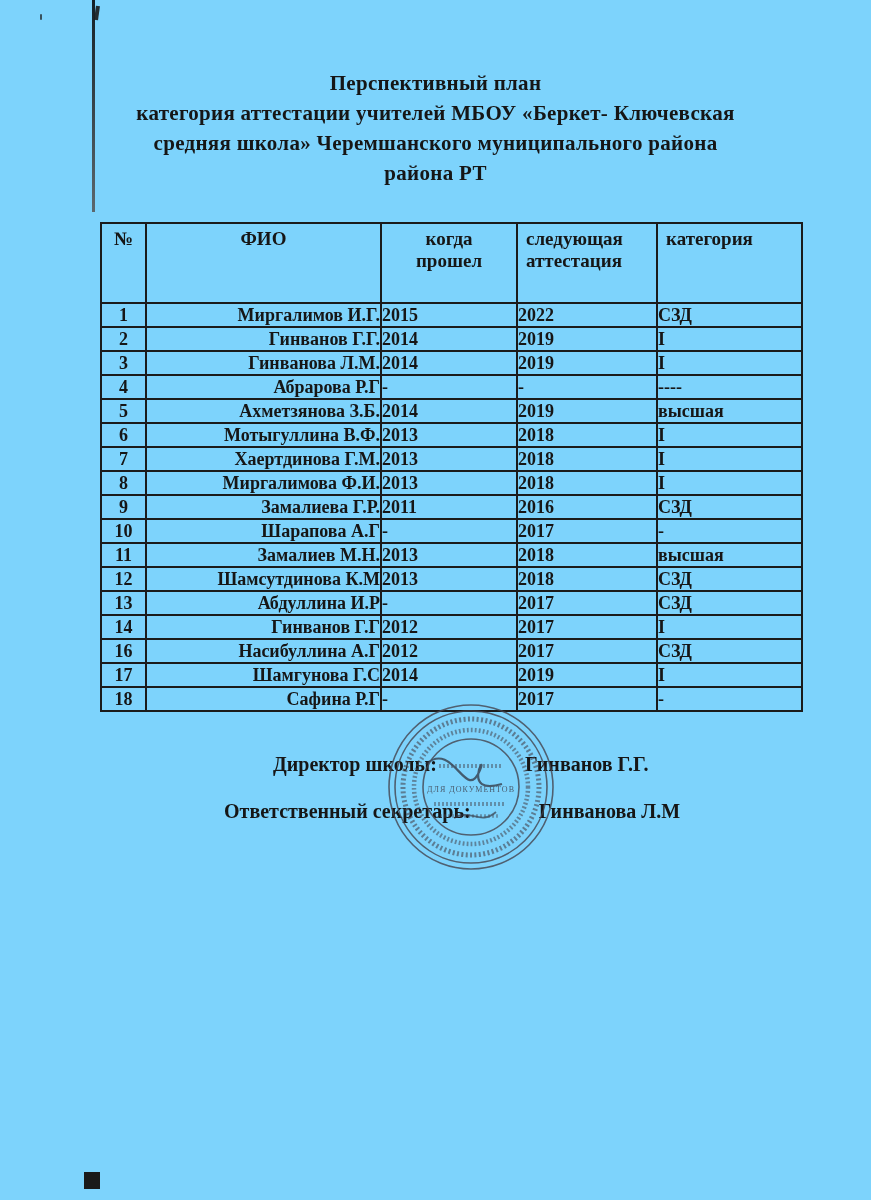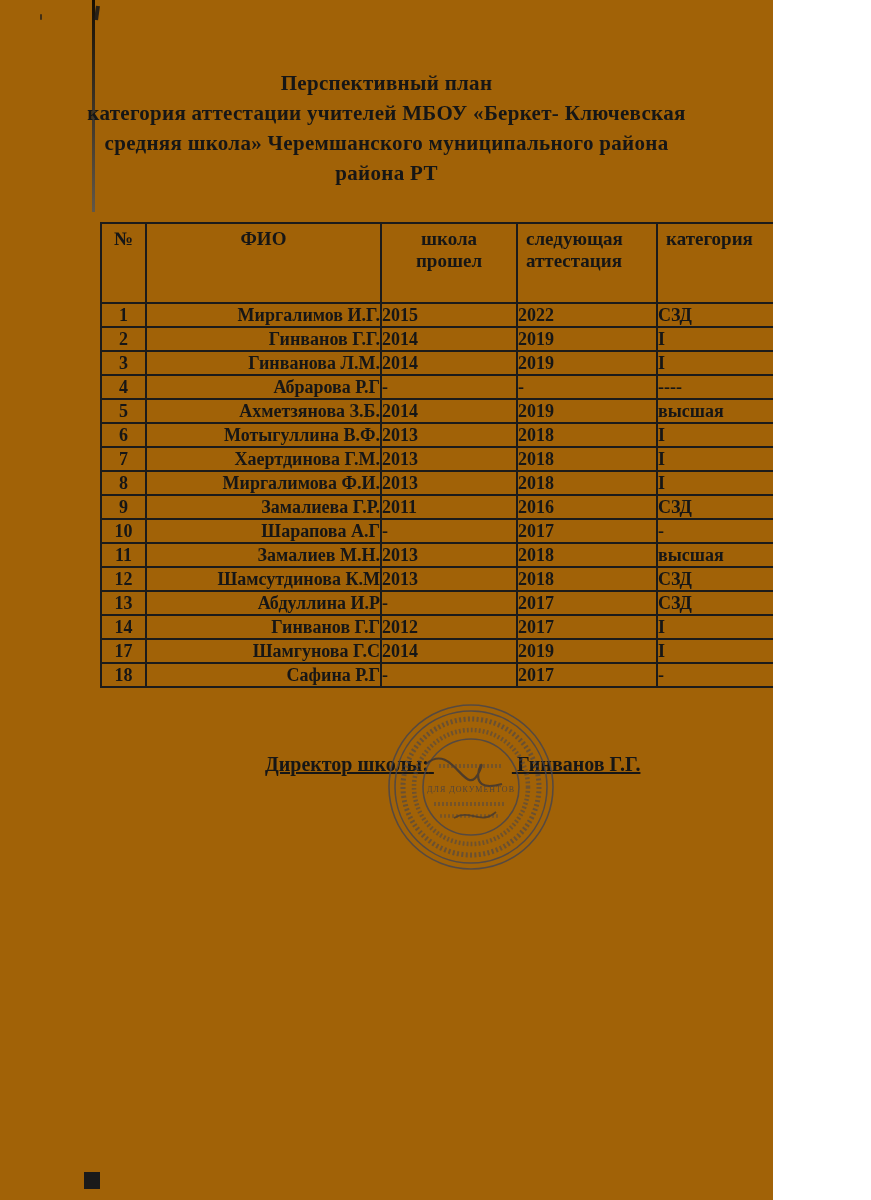--- a/index.html
+++ b/index.html
@@ -2,23 +2,23 @@
 <html><head>
 <meta charset="utf-8">
 <style>
   html, body {
     margin: 0;
     padding: 0;
     background: #ffffff;
   }
   .page {
     position: relative;
-    width: 773px;
+    width: 871px;
     height: 1200px;
-    background: #a16207;
+    background: #7dd3fc;
     overflow: hidden;
     font-family: "Liberation Serif", "DejaVu Serif", serif;
     color: #161616;
   }
 
   
   .artifact { position: absolute; background: #1a1a1a; }
   .artifact-left-streak {
     left: 92px; top: 0; width: 3px; height: 212px;
     opacity: 0.85;
@@ -76,21 +76,21 @@
   table.main td.col1 { text-align: right; padding-left: 9px; white-space: pre; }
   table.main td.col2, table.main td.col3, table.main td.col4 { }
 
   
   .sig-line {
     position: absolute;
     font-weight: bold;
     font-size: 20px;
     white-space: nowrap;
   }
-  .sig-director { left: 265px; top: 753px; text-decoration: underline; }
+  .sig-director { left: 273px; top: 753px; }
   .sig-secretary { left: 224px; top: 800px; }
   .sig-gap-1 { display: inline-block; width: 78px; }
   .sig-gap-2 { display: inline-block; width: 58px; }
 
   
   .stamp {
     position: absolute;
     left: 384px; top: 700px;
     width: 174px; height: 174px;
     opacity: 0.8;
@@ -126,21 +126,21 @@
       <col style="width:45px">
       <col style="width:235px">
       <col style="width:136px">
       <col style="width:140px">
       <col style="width:145px">
     </colgroup>
     <thead>
       <tr>
         <th class="th-0">№</th>
         <th class="th-1">ФИО</th>
-        <th class="th-2">школа
+        <th class="th-2">когда
 прошел</th>
         <th class="th-3">следующая
 аттестация</th>
         <th class="th-4">категория</th>
       </tr>
     </thead>
     <tbody>
         <tr>
           <td class="col0">1</td>
           <td class="col1">Миргалимов И.Г.</td>
@@ -233,20 +233,27 @@
           <td class="col4">СЗД</td>
         </tr>
         <tr>
           <td class="col0">14</td>
           <td class="col1"> Гинванов Г.Г</td>
           <td class="col2">2012</td>
           <td class="col3">2017</td>
           <td class="col4">I</td>
         </tr>
         <tr>
+          <td class="col0">16</td>
+          <td class="col1">Насибуллина А.Г</td>
+          <td class="col2">2012</td>
+          <td class="col3">2017</td>
+          <td class="col4">СЗД</td>
+        </tr>
+        <tr>
           <td class="col0">17</td>
           <td class="col1">Шамгунова Г.С</td>
           <td class="col2">2014</td>
           <td class="col3">2019</td>
           <td class="col4">I</td>
         </tr>
         <tr>
           <td class="col0">18</td>
           <td class="col1">Сафина Р.Г</td>
           <td class="col2">-</td>
@@ -254,20 +261,25 @@
           <td class="col4">-</td>
         </tr>
       </tbody>
   </table>
 
   <div class="sig-line sig-director">
     <span>Директор  школы:</span>
     <span class="sig-gap-1"></span>
     <span>Гинванов Г.Г.</span>
   </div>
+  <div class="sig-line sig-secretary">
+    <span>Ответственный секретарь:</span>
+    <span class="sig-gap-2"></span>
+    <span>Гинванова Л.М</span>
+  </div>
 
   <svg class="stamp" viewBox="0 0 174 174">
     <g fill="none" stroke="#44444f" stroke-width="1.6">
       <circle cx="87" cy="87" r="82"></circle>
       <circle cx="87" cy="87" r="76"></circle>
       <circle cx="87" cy="87" r="48"></circle>
 
       <circle cx="87" cy="87" r="68" stroke-width="5" stroke-dasharray="2 2.4" opacity="0.75"></circle>
       <circle cx="87" cy="87" r="57" stroke-width="4.5" stroke-dasharray="1.8 2.2" opacity="0.7"></circle>
 

